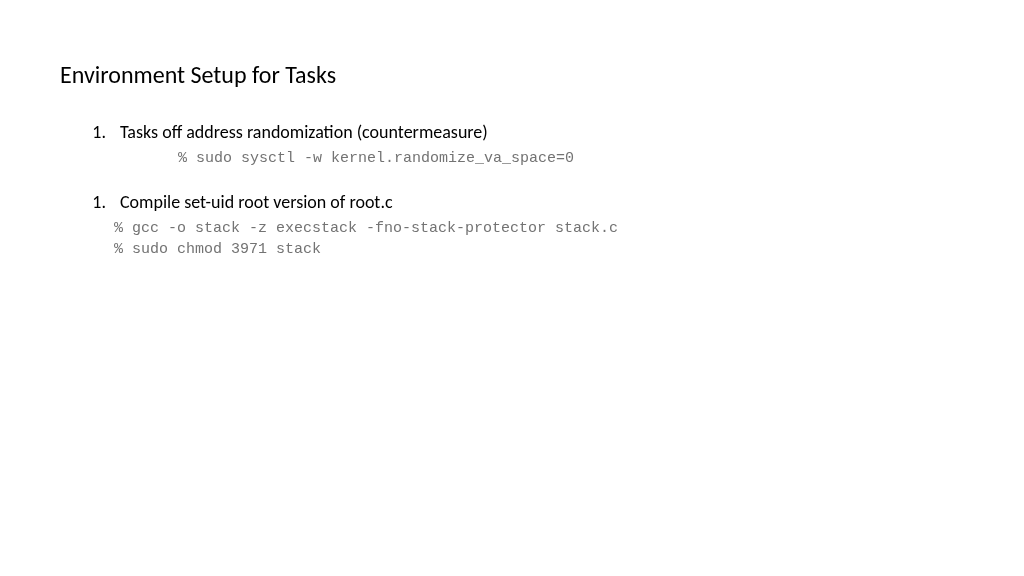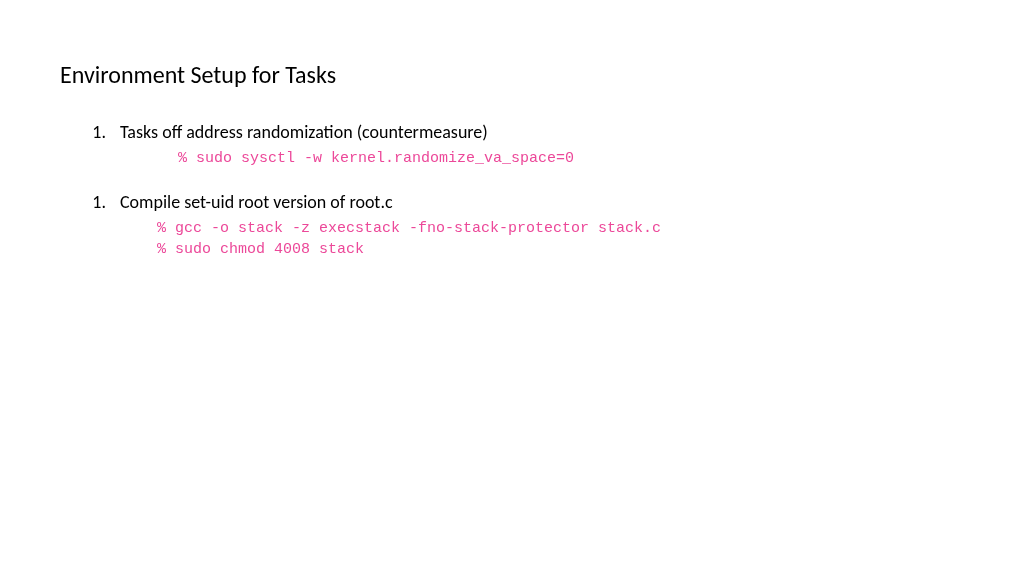--- a/index.html
+++ b/index.html
@@ -31,30 +31,30 @@
     .item-number {
       font-size: 18px;
       min-width: 30px;
       text-align: right;
       padding-right: 14px;
     }
     .item-text {
       font-size: 18px;
     }
     .code-block {
-      margin-left: 67px;
+      margin-left: 24px;
       margin-top: 6px;
     }
     .code-block.indented {
       margin-left: 88px;
     }
     .code-line {
       font-family: "Courier New", Courier, monospace;
       font-size: 15px;
-      color: #ec4899;
+      color: #737373;
       line-height: 1.35;
       white-space: pre;
     }
   </style>
 </head>
 <body>
 
 <div class="title">Environment Setup for Tasks</div>
 
 <div class="list-item">
@@ -67,15 +67,15 @@
   </div>
 </div>
 
 <div class="list-item">
   <div class="item-row">
     <span class="item-number">1.</span>
     <span class="item-text">Compile set-uid root version of root.c</span>
   </div>
   <div class="code-block">
     <div class="code-line">% gcc -o stack -z execstack -fno-stack-protector stack.c</div>
-    <div class="code-line">% sudo chmod 4008 stack</div>
+    <div class="code-line">% sudo chmod 3971 stack</div>
   </div>
 </div>
 
 </body></html>

